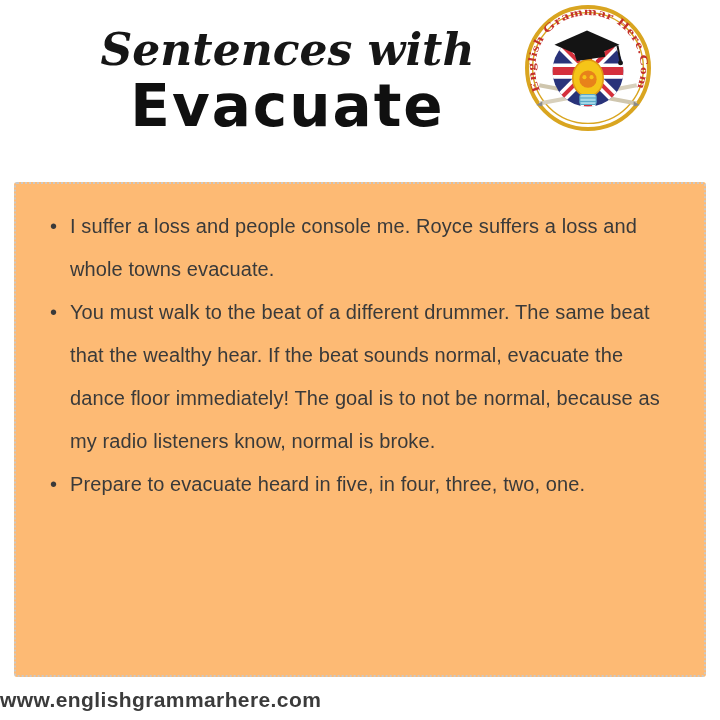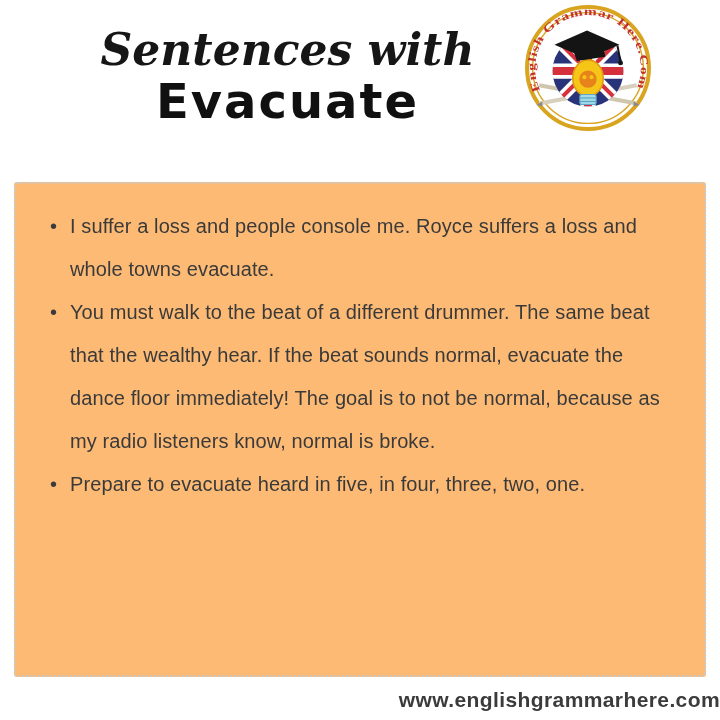--- a/index.html
+++ b/index.html
@@ -20,21 +20,21 @@
     font-style: italic;
     font-weight: bold;
     font-size: 44px;
     color: #161616;
     letter-spacing: 0px;
     line-height: 1.1;
   }
   .title {
     font-family: "DejaVu Sans", sans-serif;
     font-weight: bold;
-    font-size: 48px;
+    font-size: 58px;
     color: #101010;
     letter-spacing: 2px;
     line-height: 1.05;
     margin-top: 2px;
   }
 
   
   .logo { position: absolute; top: 4px; right: 12px; width: 128px; height: 128px; }
   .logo svg { width: 100%; height: 100%; display: block; }
 
@@ -63,21 +63,21 @@
     left: 10px; top: 0;
     color: #3a3a3a;
     font-size: 20px;
   }
 
   
   .footer {
     position: absolute;
     left: 0; bottom: 8px;
     width: 720px;
-    text-align: right;
+    text-align: left;
     font-weight: bold;
     font-size: 21px;
     color: #3b3b3b;
     letter-spacing: 0.4px;
     margin-top: 16px;
   }
 </style>
 </head>
 <body>
 

